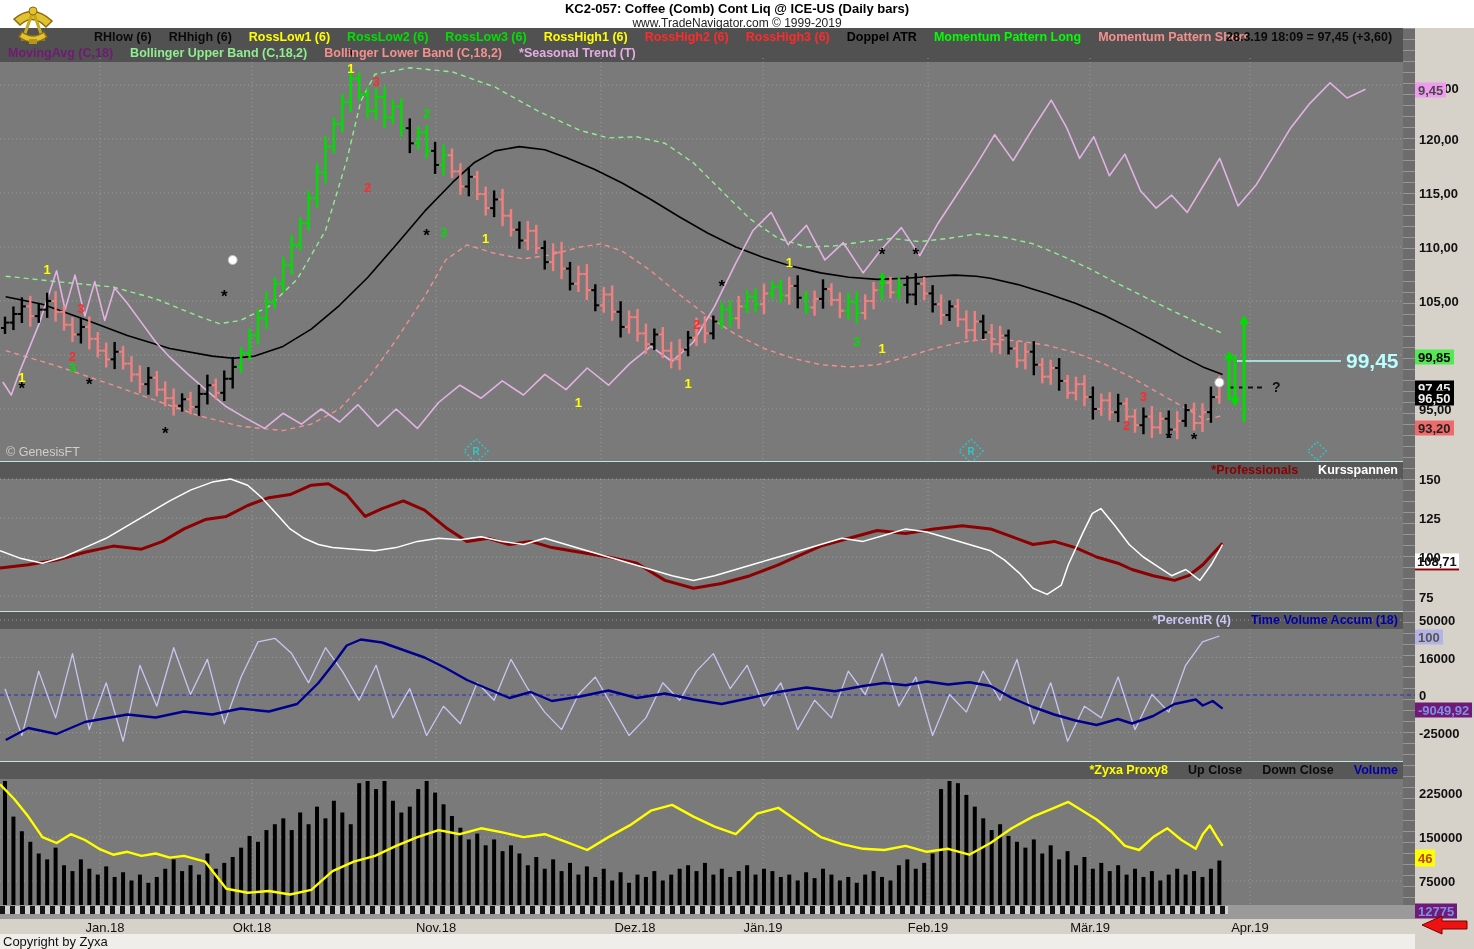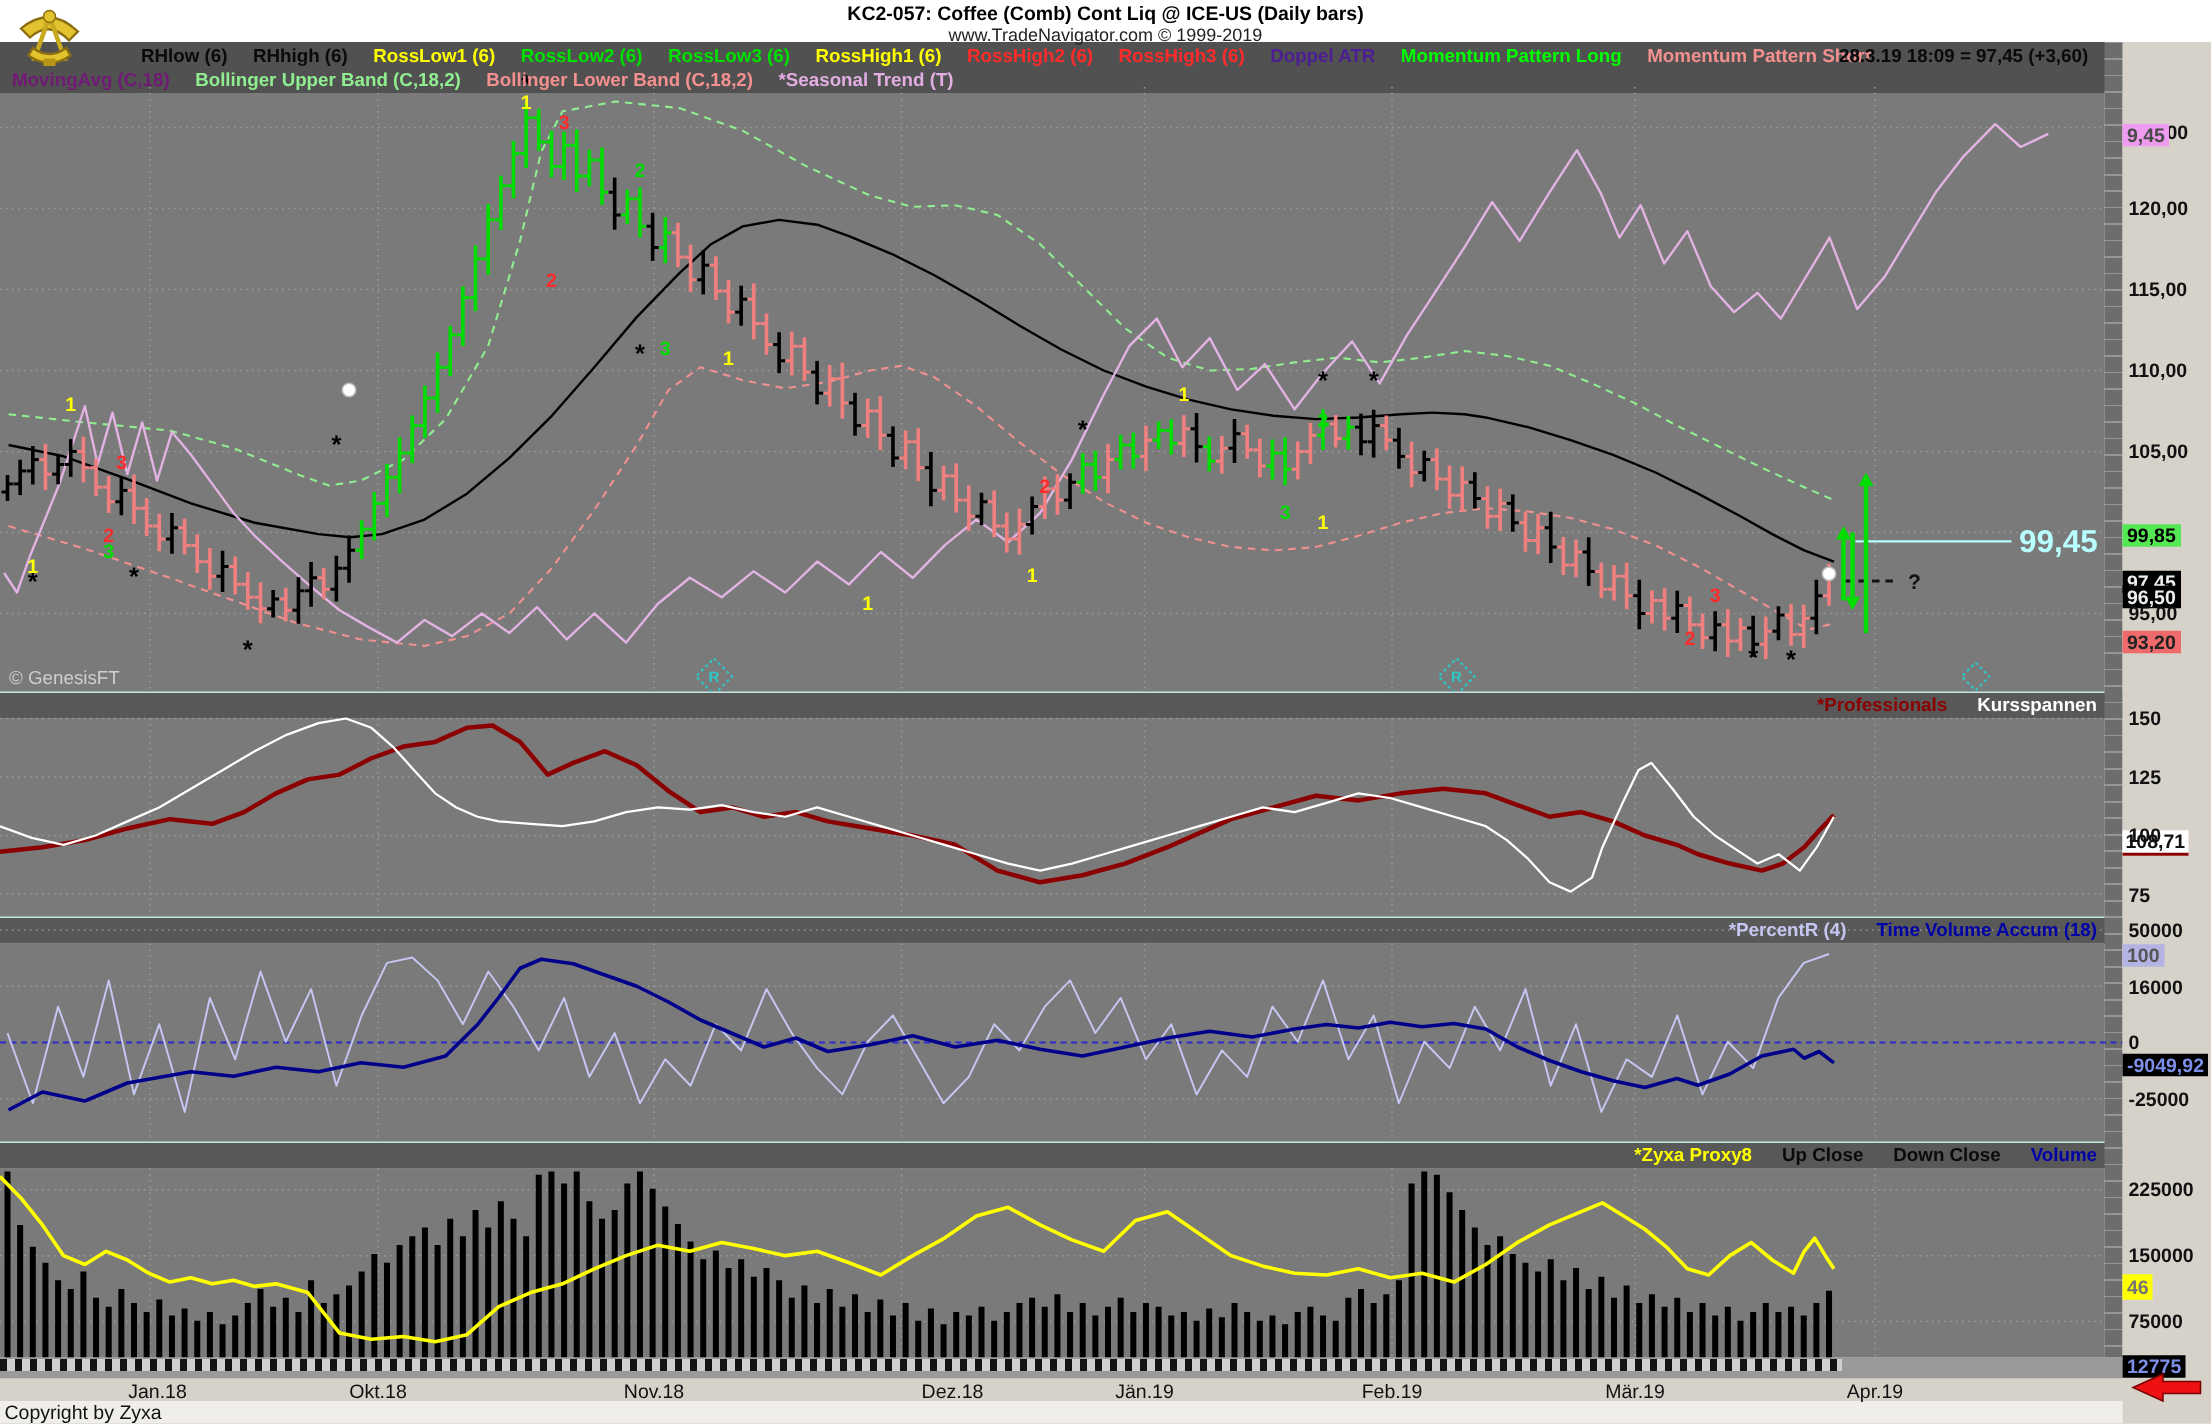--- a/index.html
+++ b/index.html
@@ -16,22 +16,22 @@
 .tickcol{position:absolute;left:1403px;top:28px;width:12px;height:877px;background:#6d6d6d;z-index:2;
  background-image:repeating-linear-gradient(180deg,rgba(255,255,255,.28) 0 1px,transparent 1px 11px);}
 .rightcol{position:absolute;left:1415px;top:28px;width:59px;height:921px;background:#d6d2ca;z-index:3;}
 .axlab{position:absolute;left:1419px;transform:translateY(-50%);font:bold 13px "Liberation Sans",sans-serif;color:#111;white-space:nowrap;z-index:6;}
 .axlab.violet{left:1415px;background:#ef9bef;color:#4a4a4a;padding:0 3px;}
 .axlab.green{left:1415px;background:#55e855;color:#000;padding:0 3px;}
 .axlab.black{left:1415px;background:#000;color:#eee;padding:0 3px;}
 .axlab.red{left:1415px;background:#ef6a6a;color:#222;padding:0 3px;}
 .axlab.whiteul{left:1415px;background:#fff;border-bottom:2px solid #8b0000;padding:0 2px;}
 .axlab.lav{left:1415px;background:#b4b4e4;color:#555;padding:0 3px;}
-.axlab.navy{left:1415px;background:#000000;color:#7d8fe8;padding:0 3px;}
-.axlab.yellow{left:1415px;background:#ffff00;color:#737373;padding:1px 3px;}
+.axlab.navy{left:1415px;background:#701a75;color:#7d8fe8;padding:0 3px;}
+.axlab.yellow{left:1415px;background:#ffff00;color:#c2410c;padding:1px 3px;}
 .axisstrip{position:absolute;left:0;top:905px;width:1415px;height:14px;background:#9a9a9a;z-index:2;}
 .checker{position:absolute;left:0;top:906px;width:1228px;height:8px;z-index:3;
  background:repeating-linear-gradient(90deg,#141414 0 5px,#cfcfcf 5px 10px);}
 .monthband{position:absolute;left:0;top:919px;width:1474px;height:15px;background:#d6d2ca;z-index:2;}
 .mon{position:absolute;top:920px;transform:translateX(-50%);font:13px "Liberation Sans",sans-serif;color:#111;z-index:4;}
 .copyband{position:absolute;left:0;top:934px;width:1474px;height:15px;background:#f0eeea;z-index:2;}
 .copy{position:absolute;left:3px;top:934px;font:13px "Liberation Sans",sans-serif;color:#111;z-index:4;}
 .credit{position:absolute;left:6px;top:445px;font:12.5px "Liberation Sans",sans-serif;color:#cfcfcf;z-index:4;}
 svg.plot{position:absolute;left:0;z-index:3;}
 .logo{position:absolute;left:6px;top:1px;z-index:6;}
@@ -56,21 +56,21 @@
   <div class="strip"></div>
   <div class="lrow" id="legend1" style="left:94px;top:30px;">
       <span style="color: rgb(10, 10, 10);">RHlow (6)</span>
       <span style="color: rgb(10, 10, 10);">RHhigh (6)</span>
       <span style="color: rgb(255, 255, 0);">RossLow1 (6)</span>
       <span style="color: rgb(0, 224, 0);">RossLow2 (6)</span>
       <span style="color: rgb(0, 224, 0);">RossLow3 (6)</span>
       <span style="color: rgb(255, 255, 0);">RossHigh1 (6)</span>
       <span style="color: rgb(255, 42, 42);">RossHigh2 (6)</span>
       <span style="color: rgb(255, 42, 42);">RossHigh3 (6)</span>
-      <span style="color: #4c1d95;">Doppel ATR</span>
+      <span style="color: #000000;">Doppel ATR</span>
       <span style="color: rgb(0, 255, 0);">Momentum Pattern Long</span>
       <span style="color: rgb(244, 144, 144);">Momentum Pattern Short</span>
     </div>
   <span class="ldate" style="left:1226px;top:30px;">28.3.19 18:09 = 97,45 (+3,60)</span>
   <div class="lrow" id="legend2" style="left:8px;top:46px;">
       <span style="color: #701a75;">MovingAvg (C,18)</span>
       <span style="color: rgb(144, 238, 144);">Bollinger Upper Band (C,18,2)</span>
       <span style="color: rgb(244, 144, 144);">Bollinger Lower Band (C,18,2)</span>
       <span style="color: rgb(226, 174, 226);">*Seasonal Trend (T)</span>
     </div>

